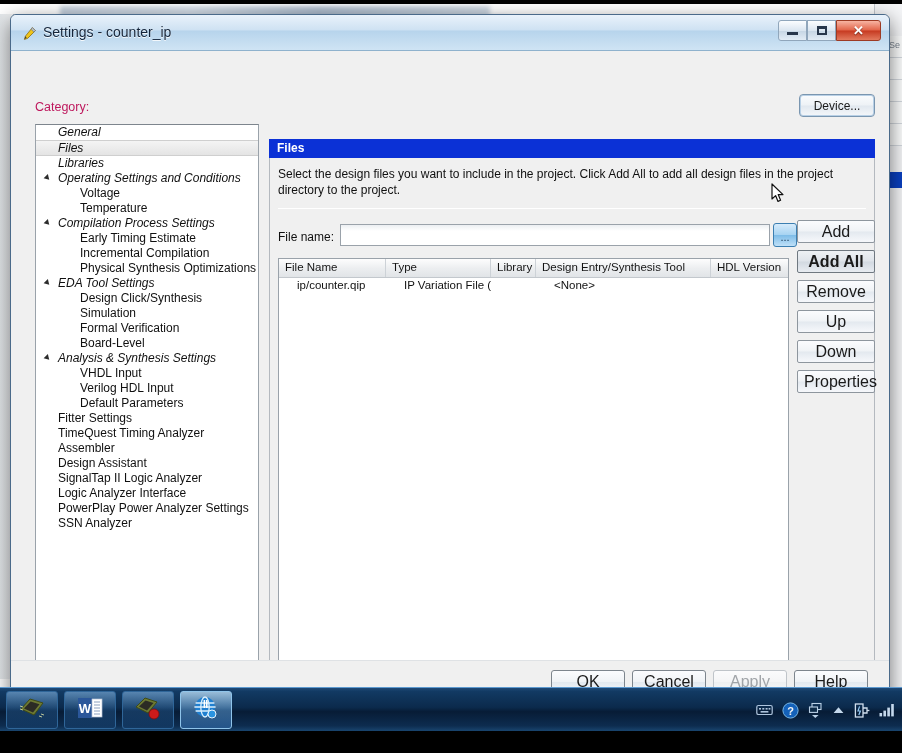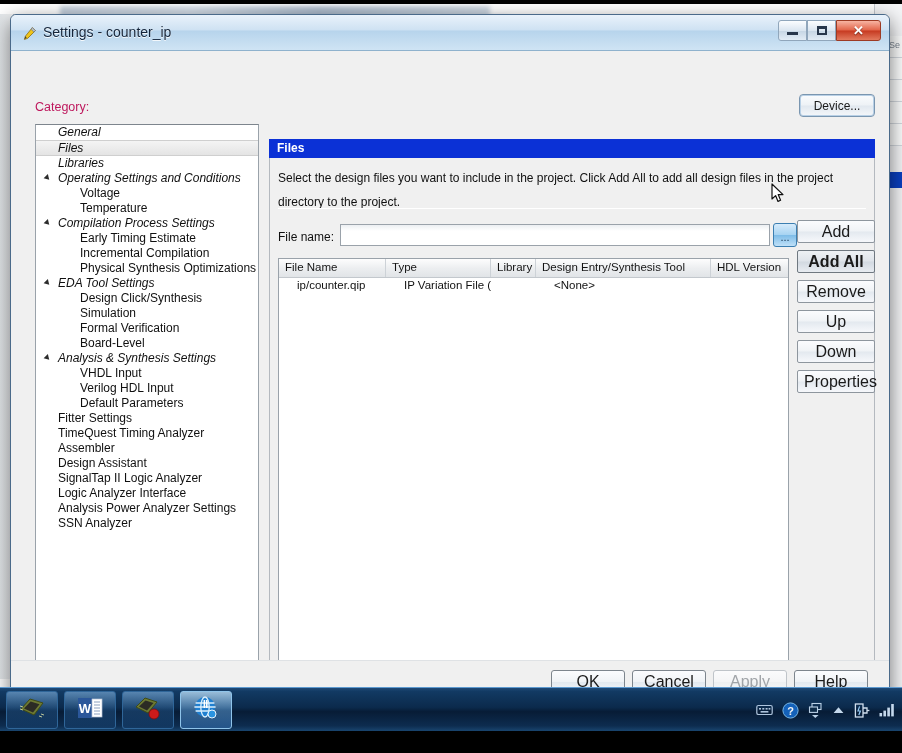--- a/index.html
+++ b/index.html
@@ -186,21 +186,21 @@
   .panel-body {
     position: relative;
     height: 547px;
     background: #f0f0f0;
     border: 1px solid #b4b9bf;
     border-top: none;
     padding: 0;
   }
   .panel-desc {
     position: absolute; left: 8px; top: 8px; width: 585px;
-    font-size: 12px; color: #101010; line-height: 24px;
+    font-size: 12px; color: #101010; line-height: 16px;
   }
   .hr {
     position: absolute; left: 8px; top: 50px; width: 588px;
     height: 1px; background: #c8cdd2;
     border-bottom: 1px solid #ffffff;
   }
   .filename-label {
     position: absolute; left: 8px; top: 72px;
     font-size: 12px; color: #101010;
   }
@@ -410,21 +410,21 @@
           <div class="tree-item lvl0"><span class="arrow"></span><span>Analysis &amp; Synthesis Settings</span></div>
           <div class="tree-item lvl2"><span>VHDL Input</span></div>
           <div class="tree-item lvl2"><span>Verilog HDL Input</span></div>
           <div class="tree-item lvl2"><span>Default Parameters</span></div>
           <div class="tree-item lvl1"><span>Fitter Settings</span></div>
           <div class="tree-item lvl1"><span>TimeQuest Timing Analyzer</span></div>
           <div class="tree-item lvl1"><span>Assembler</span></div>
           <div class="tree-item lvl1"><span>Design Assistant</span></div>
           <div class="tree-item lvl1"><span>SignalTap II Logic Analyzer</span></div>
           <div class="tree-item lvl1"><span>Logic Analyzer Interface</span></div>
-          <div class="tree-item lvl1"><span>Analysis Power Analyzer Settings</span></div>
+          <div class="tree-item lvl1"><span>PowerPlay Power Analyzer Settings</span></div>
           <div class="tree-item lvl1"><span>SSN Analyzer</span></div>
         </div>
 
       <div class="panel">
         <div class="panel-header">Files</div>
         <div class="panel-body">
 
           <div class="panel-desc">Select the design files you want to include in the project. Click Add All to add all design files in the project directory to the project.</div>
           <div class="hr"></div>
 

